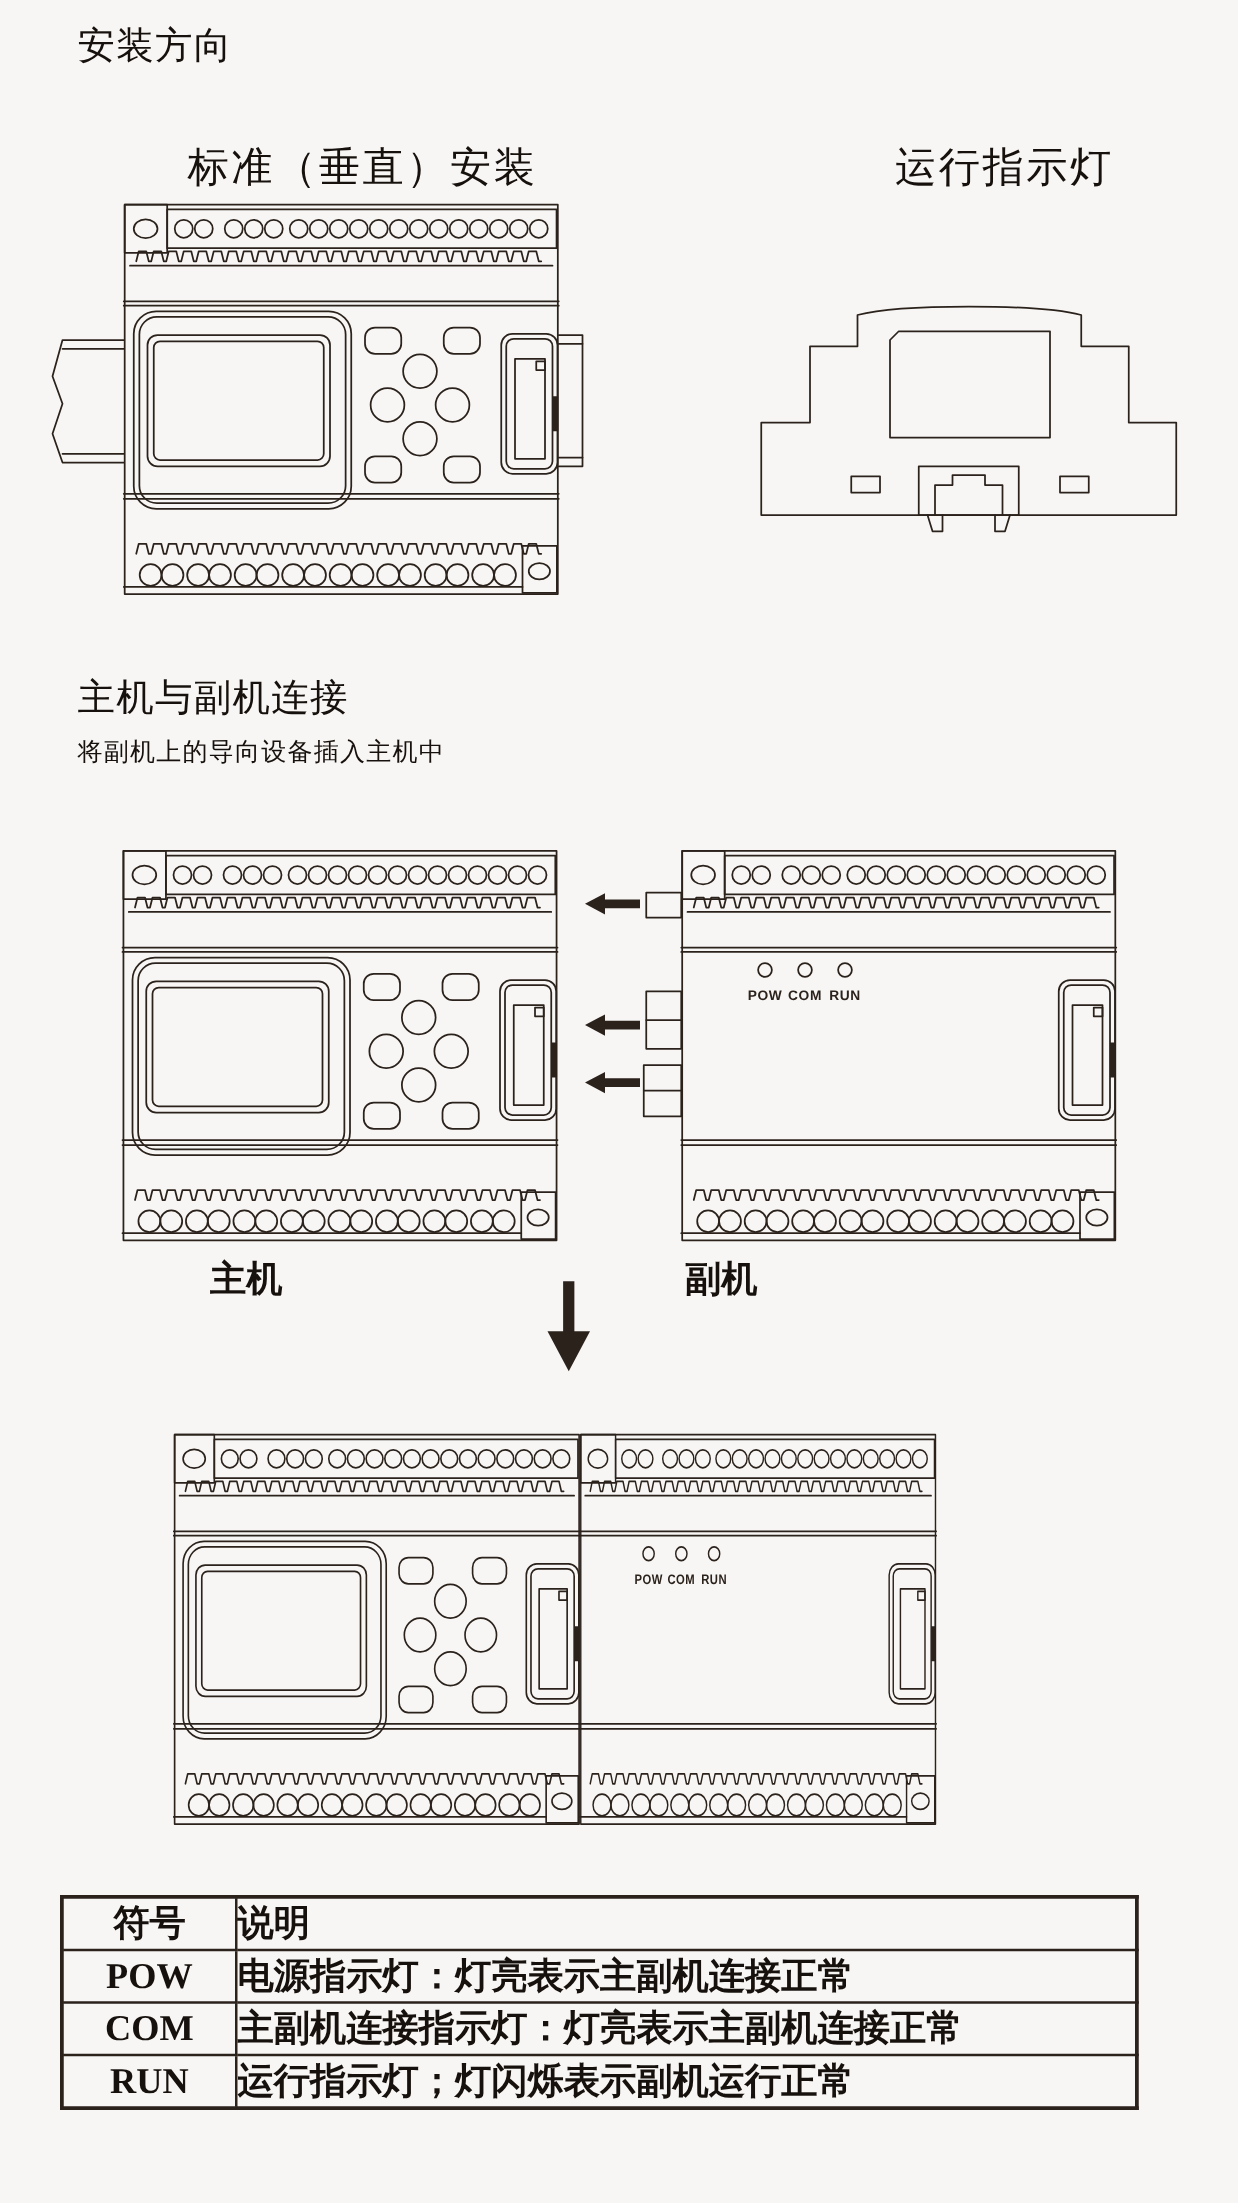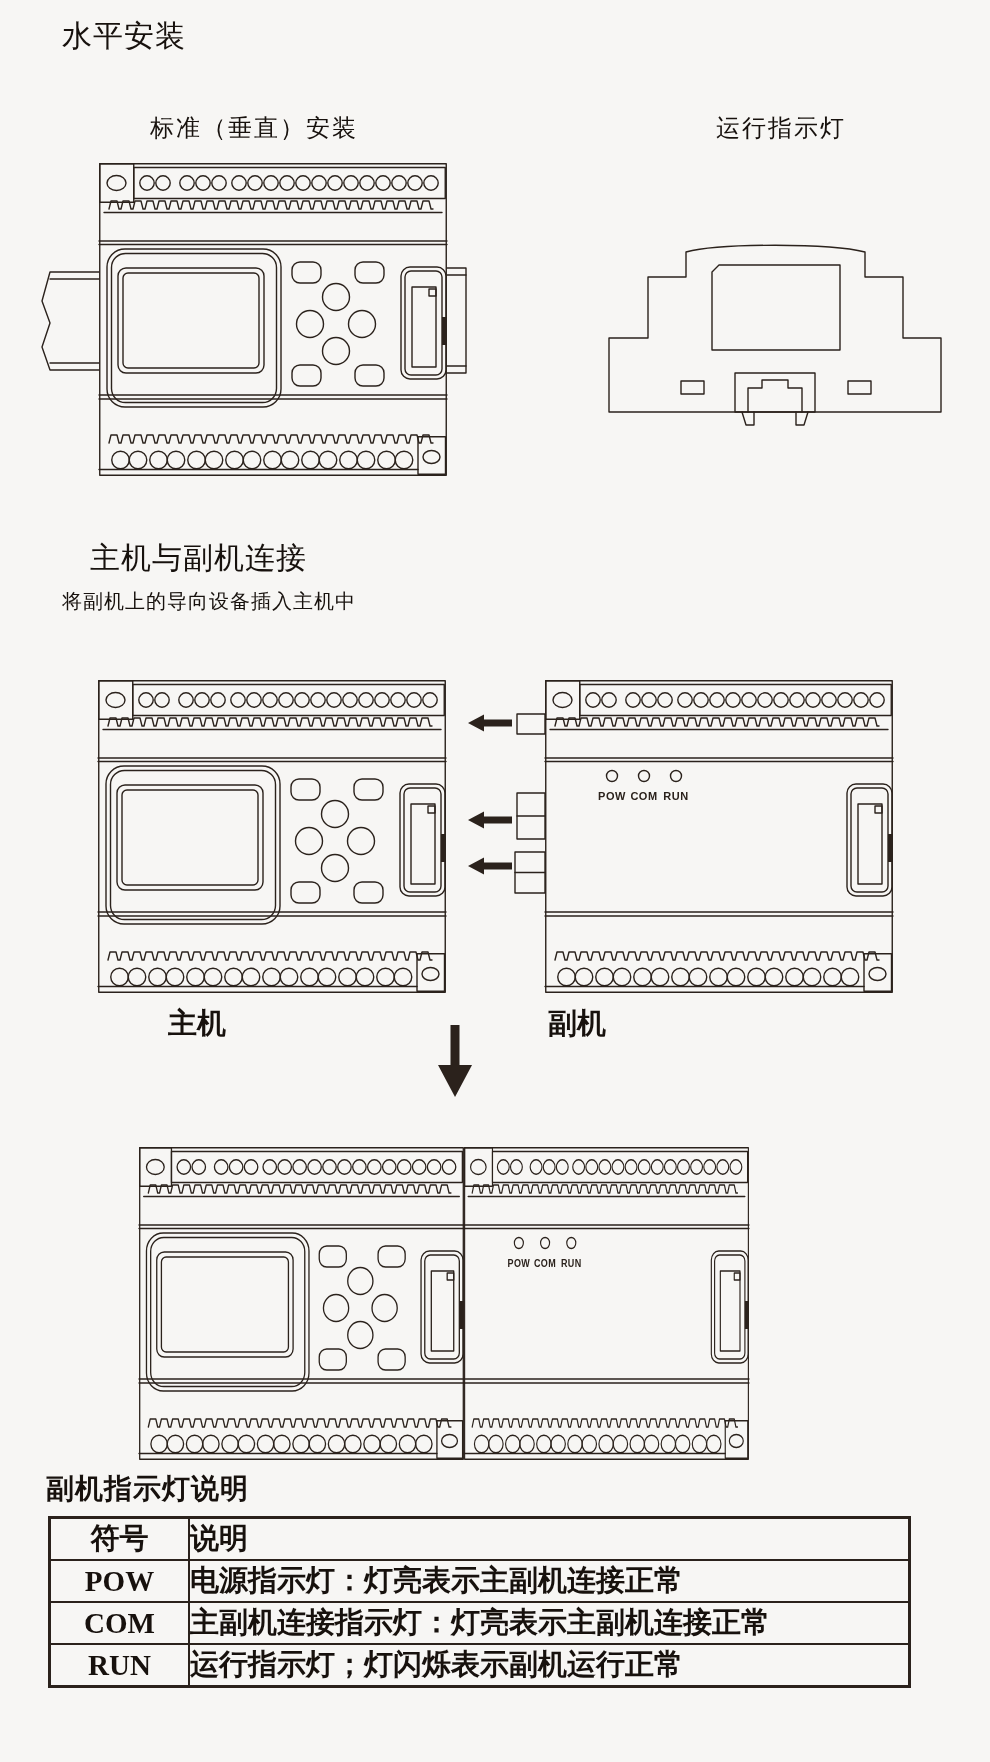--- a/index.html
+++ b/index.html
@@ -9,22 +9,22 @@
   }
   html,body{margin:0;padding:0;background:var(--bg);}
   .page{position:relative;width:990px;height:1762px;background:var(--bg);overflow:hidden;
         color:var(--txt);}
   .abs{position:absolute;}
   .sans-h{font-family:"Liberation Sans","DejaVu Sans",sans-serif;font-weight:500;
           color:var(--txt);white-space:nowrap;}
   .serif-b{font-family:"Liberation Serif","DejaVu Serif",serif;font-weight:700;
            color:var(--txt);white-space:nowrap;}
   .title{font-size:30px;letter-spacing:1px;}
-  .fig-label{font-size:24px;letter-spacing:2px;}
-  .heading{font-size:30px;letter-spacing:1px;margin-left:28px;}
+  .fig-label{font-size:33px;letter-spacing:2px;}
+  .heading{font-size:30px;letter-spacing:1px;}
   .instruction{font-size:20px;letter-spacing:1px;}
   .unit-label{font-size:29px;width:120px;text-align:left;}
   .ind-heading{font-size:28px;letter-spacing:1px;}
 
   svg.draw{overflow:visible;display:block;}
   svg.draw rect,svg.draw circle,svg.draw ellipse,svg.draw line,svg.draw path,svg.draw polygon{
     stroke:var(--line);fill:none;stroke-width:1.4;stroke-linejoin:round;stroke-linecap:round;}
   svg.draw .solid{fill:var(--line);stroke:none;}
   svg.draw text{stroke:none;fill:var(--line);
     font:600 11px "Liberation Sans","DejaVu Sans",sans-serif;letter-spacing:.5px;}
@@ -37,21 +37,21 @@
     padding:0;vertical-align:middle;text-align:left;font-weight:700;}
   table.ind-table{border:3px solid var(--line);}
   table.ind-table .col-sym{width:137px;text-align:center;}
   table.ind-table .col-desc{}
 </style>
 </head>
 <body>
 
 <div class="page">
 
-  <div class="abs sans-h title" style="left:62px;top:16px;">水平安装</div>
+  <div class="abs sans-h title" style="left:62px;top:16px;">安装方向</div>
 
   <div class="abs sans-h fig-label" style="left:150px;top:112px;">标准（垂直）安装</div>
 
   <div class="abs sans-h fig-label" style="left:716px;top:112px;">运行指示灯</div>
 
   <div class="abs" style="left:36px;top:155px;" id="fig-vertical">
       <svg class="draw" width="440" height="330" viewBox="0 0 440 330" preserveAspectRatio="none">
         <path d="M63,117 H14 L6,146 L14,168 L6,192 L14,215 H63"></path>
         <line x1="14" y1="124" x2="63" y2="124"></line>
         <line x1="14" y1="208" x2="63" y2="208"></line>
@@ -433,21 +433,20 @@
           <circle cx="267" cy="297" r="8.75"></circle>
           <circle cx="287.5" cy="297" r="8.75"></circle>
           <circle cx="305" cy="297" r="8.75"></circle>
           <line x1="0" y1="306.5" x2="319" y2="306.5"></line>
           <rect x="319" y="273.75" width="27.5" height="37.5"></rect>
           <ellipse cx="332.5" cy="294" rx="8.5" ry="6.5"></ellipse>
         </g>
       </svg>
     </div>
 
-  <div class="abs serif-b ind-heading" style="left:46px;top:1470px;">副机指示灯说明</div>
 
   <table class="ind-table">
     <tbody>
         <tr>
       <th class="col-sym">符号</th>
       <th class="col-desc">说明</th>
     </tr>
     <tr>
       <td class="col-sym">POW</td>
       <td class="col-desc">电源指示灯：灯亮表示主副机连接正常</td>

